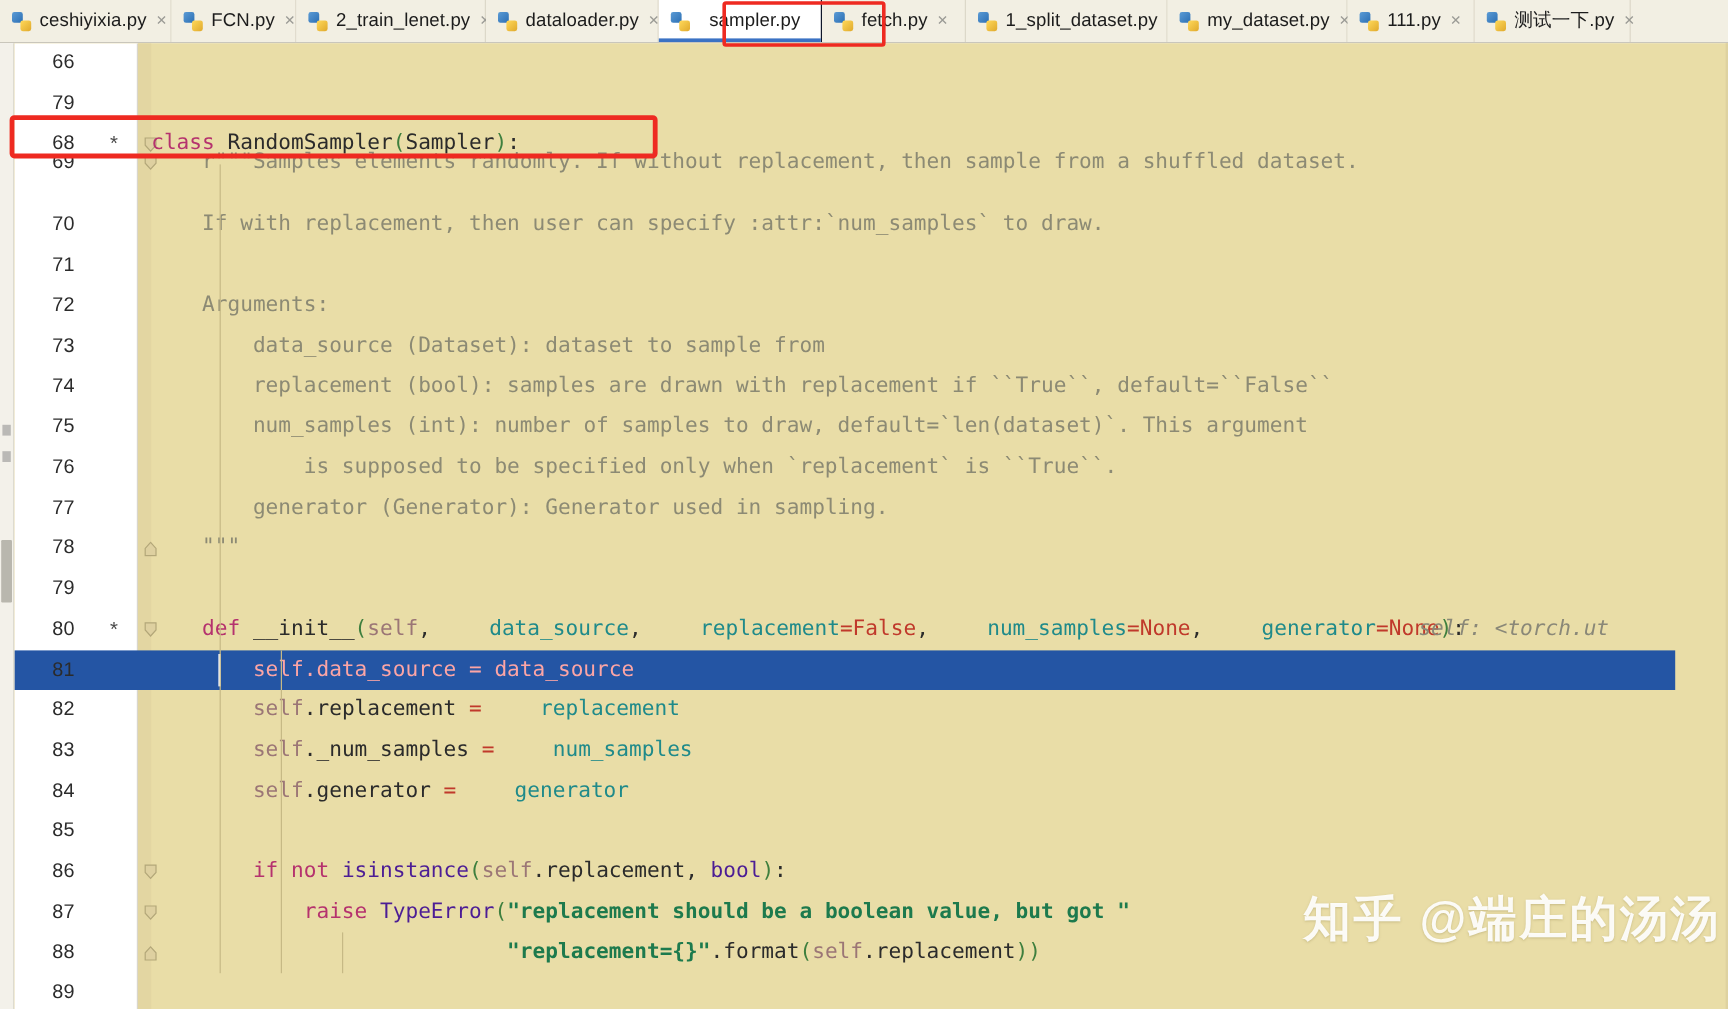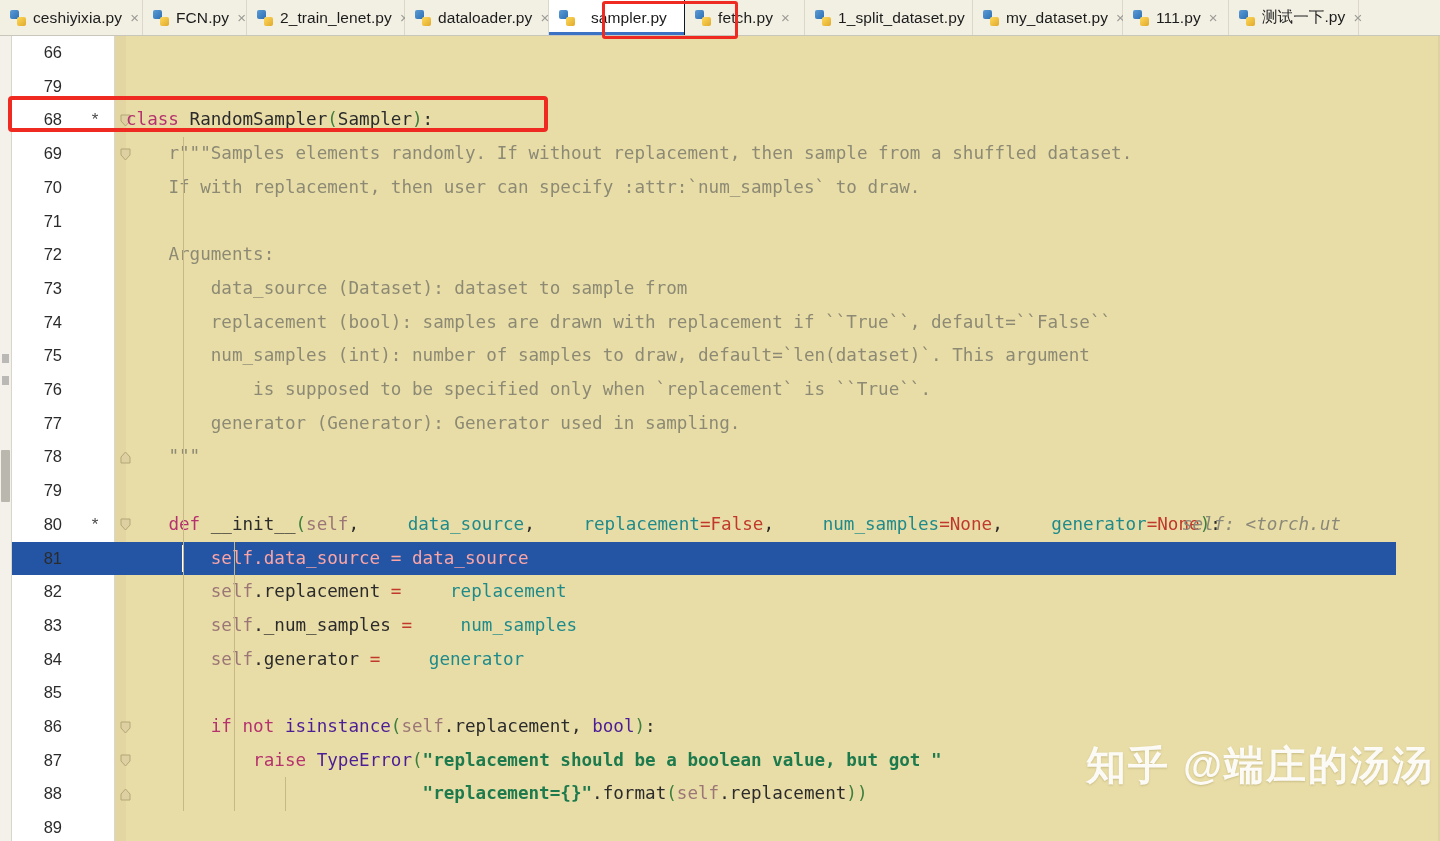--- a/index.html
+++ b/index.html
@@ -322,21 +322,21 @@
         <span class="code"></span>
       </div>
       <div class="row" style="top: 67.4px;">
         <span class="lnum">68</span>
         <span class="star">*</span>
         <span class="fold"><svg width="11" height="13" viewBox="0 0 11 13">
             <path d="M1 1 h9 v6 l-4.5 5 l-4.5 -5 z" fill="#ded0a0" stroke="#b3a779" stroke-width="1"></path>
           </svg></span>
         <span class="code"><span class="k">class</span> <span class="cls">RandomSampler</span><span class="paren">(</span><span class="cls">Sampler</span><span class="paren">)</span><span class="op">:</span></span>
       </div>
-      <div class="row" style="top: 101px;">
+      <div class="row" style="top: 83px;">
         <span class="lnum">69</span>
         <span class="fold"><svg width="11" height="13" viewBox="0 0 11 13">
             <path d="M1 1 h9 v6 l-4.5 5 l-4.5 -5 z" fill="#ded0a0" stroke="#b3a779" stroke-width="1"></path>
           </svg></span>
         <span class="code">    <span class="doc">r"""Samples elements randomly. If without replacement, then sample from a shuffled dataset.</span></span>
       </div>
       <div class="row" style="top: 134.8px;">
         <span class="lnum">70</span>
         <span class="code">    <span class="doc">If with replacement, then user can specify :attr:`num_samples` to draw.</span></span>
       </div>

